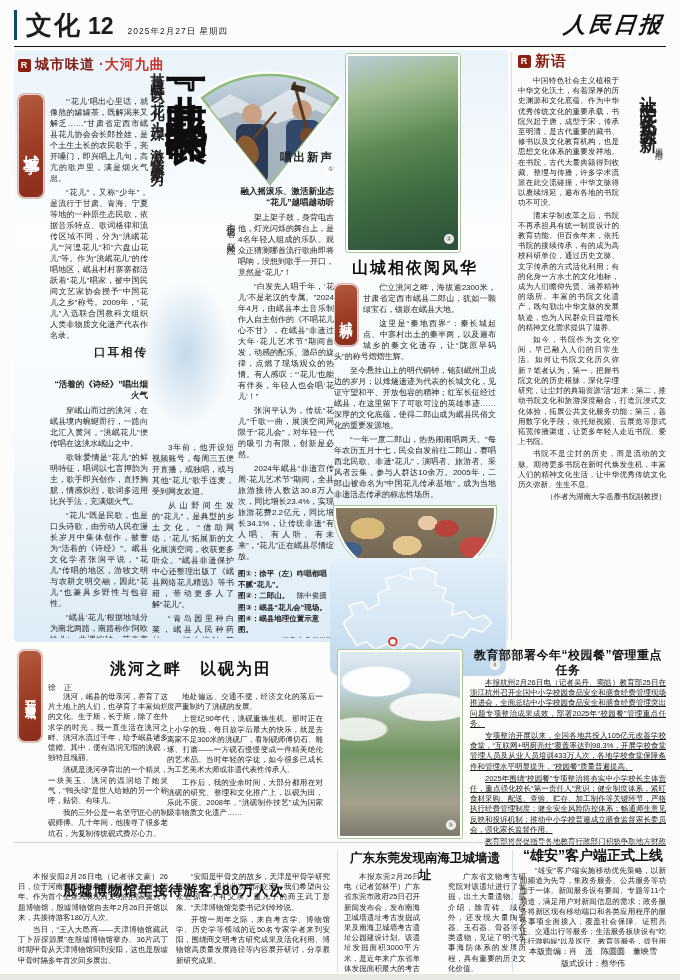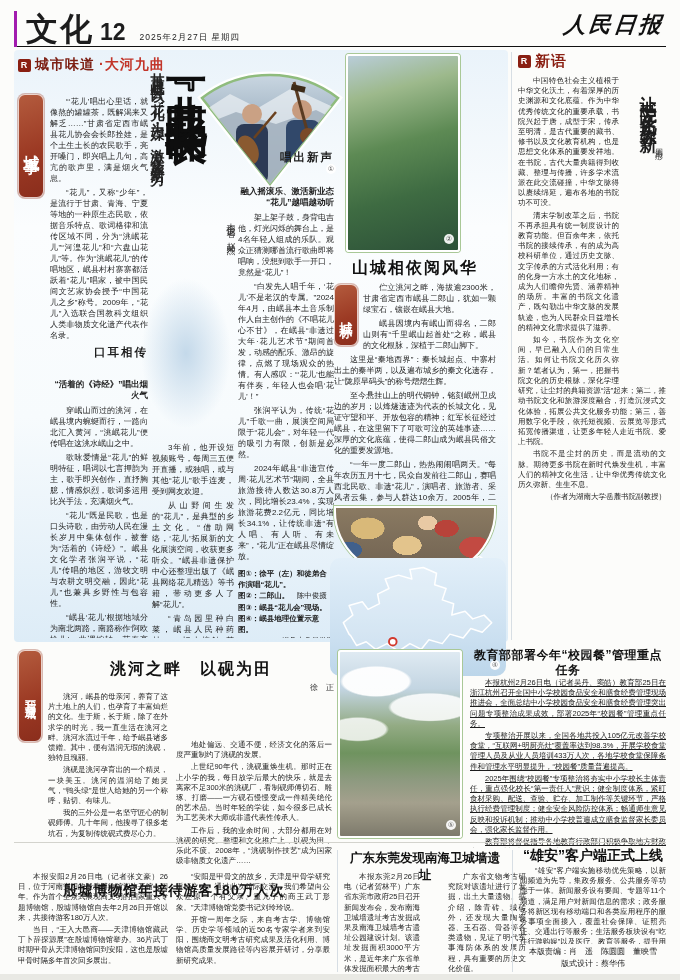--- a/index.html
+++ b/index.html
@@ -2,21 +2,21 @@
 <html><head>
 <meta charset="utf-8">
 <style>
   html,body{margin:0;padding:0;}
   body{width:680px;height:980px;position:relative;background:#fcfcfa;
        font-family:"Liberation Sans","DejaVu Sans",sans-serif;color:#1d1d1d;
        -webkit-font-smoothing:antialiased;overflow:hidden;}
   .abs{position:absolute;}
   
   .ph{left:14px;top:8px;width:652px;height:38px;border-bottom:1.5px solid #111;}
-  .ph-title{font-size:32px;font-weight:bold;border-left:3px solid #a21caf;padding-left:9px;letter-spacing:2px;}
+  .ph-title{font-size:26px;font-weight:bold;border-left:3px solid #0c4a6e;padding-left:9px;letter-spacing:2px;}
   .ph-num{font-size:23px;font-weight:bold;margin-left:6px;}
   .ph-date{font-size:8.5px;color:#222;margin-left:14px;letter-spacing:1px;}
   .masthead{position:absolute;right:2px;top:2px;font-family:"Liberation Serif","DejaVu Serif",serif;
             font-size:22px;font-weight:900;font-style:italic;transform:skewX(-6deg);letter-spacing:3px;color:#111;}
   
   .wash{left:14px;top:50px;width:494px;height:592px;
         background:linear-gradient(180deg,#eaf3fa 0%,#fbfdfe 30%,#f7fbfd 62%,#ddecf7 100%);border-radius:4px;}
   .title-wash{left:138px;top:235px;width:96px;height:215px;
         background:radial-gradient(60px 100px at 50% 55%,#c4d9ea 0%,rgba(244,249,252,0) 75%);}
   .vrule{width:1px;background:#d7dee4;}
@@ -42,21 +42,21 @@
            font-family:"Liberation Sans","DejaVu Sans",sans-serif;}
   .v-byline{font-size:9px;letter-spacing:2px;color:#333;}
   .photo{border:2px solid #fff;box-shadow:0 0 0 1px #a9c897;box-sizing:border-box;}
   .badge{position:absolute;width:10px;height:10px;border-radius:50%;background:rgba(255,255,255,.92);
          color:#555;font-size:7px;line-height:10px;text-align:center;}
   .headline{font-weight:bold;color:#111;text-align:center;}
   .captions{font-size:7.5px;line-height:10.5px;}
   .captions div{margin-bottom:1px;}
   .cap-b{font-weight:bold;}
   .cap-r{text-align:right;}
-  .author{font-size:8px;text-align:right;color:#333;margin-top:2px;}
+  .author{font-size:8px;text-align:left;color:#333;margin-top:2px;}
   .news-col{font-size:7.5px;line-height:10.2px;}
   .news-col p{margin:0 0 2px;text-indent:2em;}
   .map-label{font-size:10px;font-weight:bold;}
   .footer-credits{font-size:8px;line-height:12px;color:#222;text-align:center;}
   .bottom-strip{left:0;top:974px;width:680px;height:6px;background:#e9e9e4;}
 </style>
 </head>
 <body>
 
 <div class="abs ph">
@@ -146,21 +146,21 @@
     <span class="s2">融入摇滚乐、激活新业态</span>
     <span class="s2" style="margin-top:0;">“花儿”越唱越动听</span>
   </div>
   <div class="col">
       <p>架上架子鼓，身背电吉他，灯光闪烁的舞台上，是4名年轻人组成的乐队。观众正猜测哪首流行歌曲即将唱响，没想到歌手一开口，竟然是“花儿”！</p>
       <p>“白发先人唱千年，‘花儿’不是老汉的专属。”2024年4月，由岷县本土音乐制作人自主创作的《不唱花儿心不甘》，在岷县“非遗过大年·花儿艺术节”期间首发，动感的配乐、激昂的旋律，点燃了现场观众的热情。有人感叹：“‘花儿’也能有伴奏，年轻人也会唱‘花儿’！”</p>
       <p>张润平认为，传统“花儿”千歌一曲，展演空间局限于“花儿会”，对年轻一代的吸引力有限，创新是必然。</p>
       <p>2024年岷县“非遗宣传周·花儿艺术节”期间，全县旅游接待人数达30.8万人次，同比增长23.4%，实现旅游花费2.2亿元，同比增长34.1%，让传统非遗“有人唱、有人听、有未来”，“花儿”正在岷县尽情绽放。</p>
     </div>
   <div class="captions" style="margin-top:4px;">
-    <div><span class="cap-b">图①：徐平（左）和徒弟合作演唱“花儿”。</span></div>
+    <div><span class="cap-b">图①：徐平（左）咋唱都唱不腻“花儿”。</span></div>
     <div><span class="cap-b">图②：二郎山。</span>　<span>陈中俊摄</span></div>
     <div><span class="cap-b">图③：岷县“花儿会”现场。</span></div>
     <div><span class="cap-b">图④：岷县地理位置示意图。</span></div>
     <div class="cap-r">岷县水务局供图</div>
     <div><span class="cap-b">图⑤：岷县城市俯瞰。</span></div>
 
   </div>
 </div>
 
 <div class="abs photo" style="left:346px;top:54px;width:114px;height:198px;border-radius:3px;
@@ -168,21 +168,20 @@
   <span class="badge" style="right:4px;bottom:6px;">②</span>
 </div>
 
 <div class="abs headline" style="left:334px;top:258px;width:162px;font-size:16px;letter-spacing:2px;">山城相依阅风华</div>
 <div class="abs col" style="left:334px;top:282px;width:162px;height:222px;">
   <div class="seal" style="float:left;width:24px;height:62px;margin:2px 5px 2px 0;">
     <span style="font-size:13px;">城标</span>
   </div>
   <div>
       <p>伫立洮河之畔，海拔逾2300米，甘肃省定西市岷县二郎山，犹如一颗绿宝石，镶嵌在岷县大地。</p>
-      <p>岷县因境内有岷山而得名，二郎山则有“千里岷山起首处”之称，岷县的文化根脉，深植于二郎山脚下。</p>
     </div>
   <div>
       <p>这里是“秦地西界”：秦长城起点、中寨村出土的秦半两，以及遍布城乡的秦文化遗存，让“陇原旱码头”的称号熠熠生辉。</p>
       <p>至今悬挂山上的明代铜钟，铭刻岷州卫戍边的岁月；以烽燧遗迹为代表的长城文化，见证守望和平、开放包容的精神；红军长征经过岷县，在这里留下了可歌可泣的英雄事迹……深厚的文化底蕴，使得二郎山成为岷县民俗文化的重要发源地。</p>
       <p>“一年一度二郎山，热热闹闹唱两天。”每年农历五月十七，民众自发前往二郎山，赛唱西北民歌、非遗“花儿”，演唱者、旅游者、采风者云集，参与人群达10余万。2005年，二郎山被命名为“中国花儿传承基地”，成为当地非遗活态传承的标志性场所。</p>
     </div>
 </div>
 
 <div class="abs" style="left:334px;top:506px;width:162px;height:72px;
      border-radius:0 0 45% 45% / 0 0 92% 92%;border:2px solid #fff;box-shadow:0 0 0 1px #a9c897;box-sizing:border-box;
@@ -236,21 +235,21 @@
   <div class="headline" style="font-size:16px;letter-spacing:2px;">洮河之畔　以砚为田</div>
   <div class="author">徐　正</div>
 </div>
 <div class="abs col news-col" style="left:48px;top:692px;width:120px;height:146px;">
   <div>
       <p>洮河，岷县的母亲河，养育了这片土地上的人们，也孕育了丰富灿烂的文化。生于斯，长于斯，除了在外求学的时光，我一直生活在洮河之畔。洮河水流过千年，给予岷县诸多馈赠。其中，便有温润无瑕的洮砚，独特且瑰丽。</p>
       <p>洮砚是洮河孕育出的一个精灵，一块美玉。洮河的温润给了她灵气，“鸭头绿”是世人给她的另一个称呼，贴切、有味儿。</p>
       <p>我的三外公是一名坚守匠心的制砚师傅。几十年间，他搜寻了很多老坑石，为复制传统砚式费尽心力。</p>
     </div>
 </div>
-<div class="abs col news-col" style="left:176px;top:692px;width:156px;height:146px;margin-top:48px;">
+<div class="abs col news-col" style="left:167px;top:692px;width:156px;height:146px;">
   <div>
       <p>地处偏远、交通不便，经济文化的落后一度严重制约了洮砚的发展。</p>
       <p>上世纪90年代，洮砚重焕生机。那时正在上小学的我，每日放学后最大的快乐，就是去离家不足300米的洮砚厂，看制砚师傅切石、雕琢、打磨——一方砚石慢慢变成一件精美绝伦的艺术品。当时年轻的学徒，如今很多已成长为工艺美术大师或非遗代表性传承人。</p>
       <p>工作后，我的业余时间，大部分都用在对洮砚的研究、整理和文化推广上，以砚为田，乐此不疲。2008年，“洮砚制作技艺”成为国家级非物质文化遗产……</p>
     </div>
 </div>
 
 <div class="abs photo" style="left:338px;top:650px;width:124px;height:188px;border-radius:3px;
      background:
       radial-gradient(60px 26px at 30% 16%, rgba(255,255,255,0.95) 0 55%, rgba(255,255,255,0) 60%),

